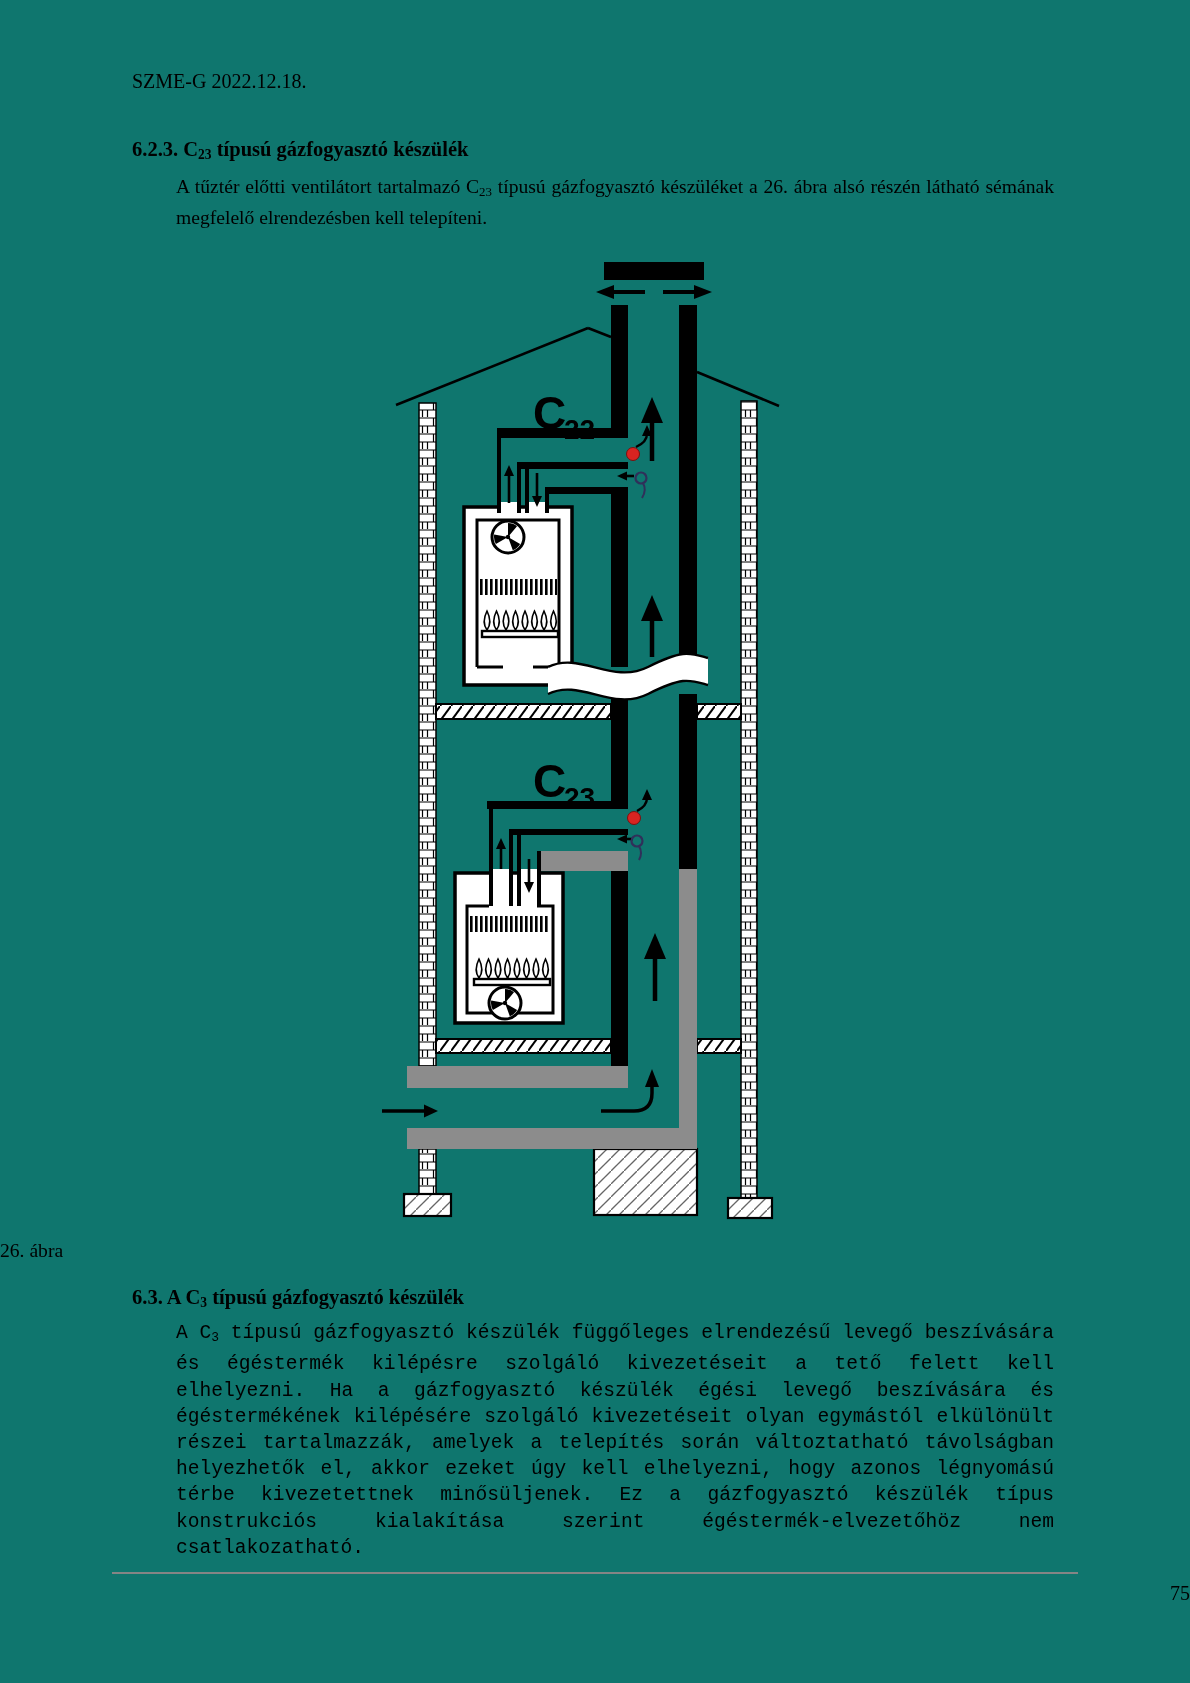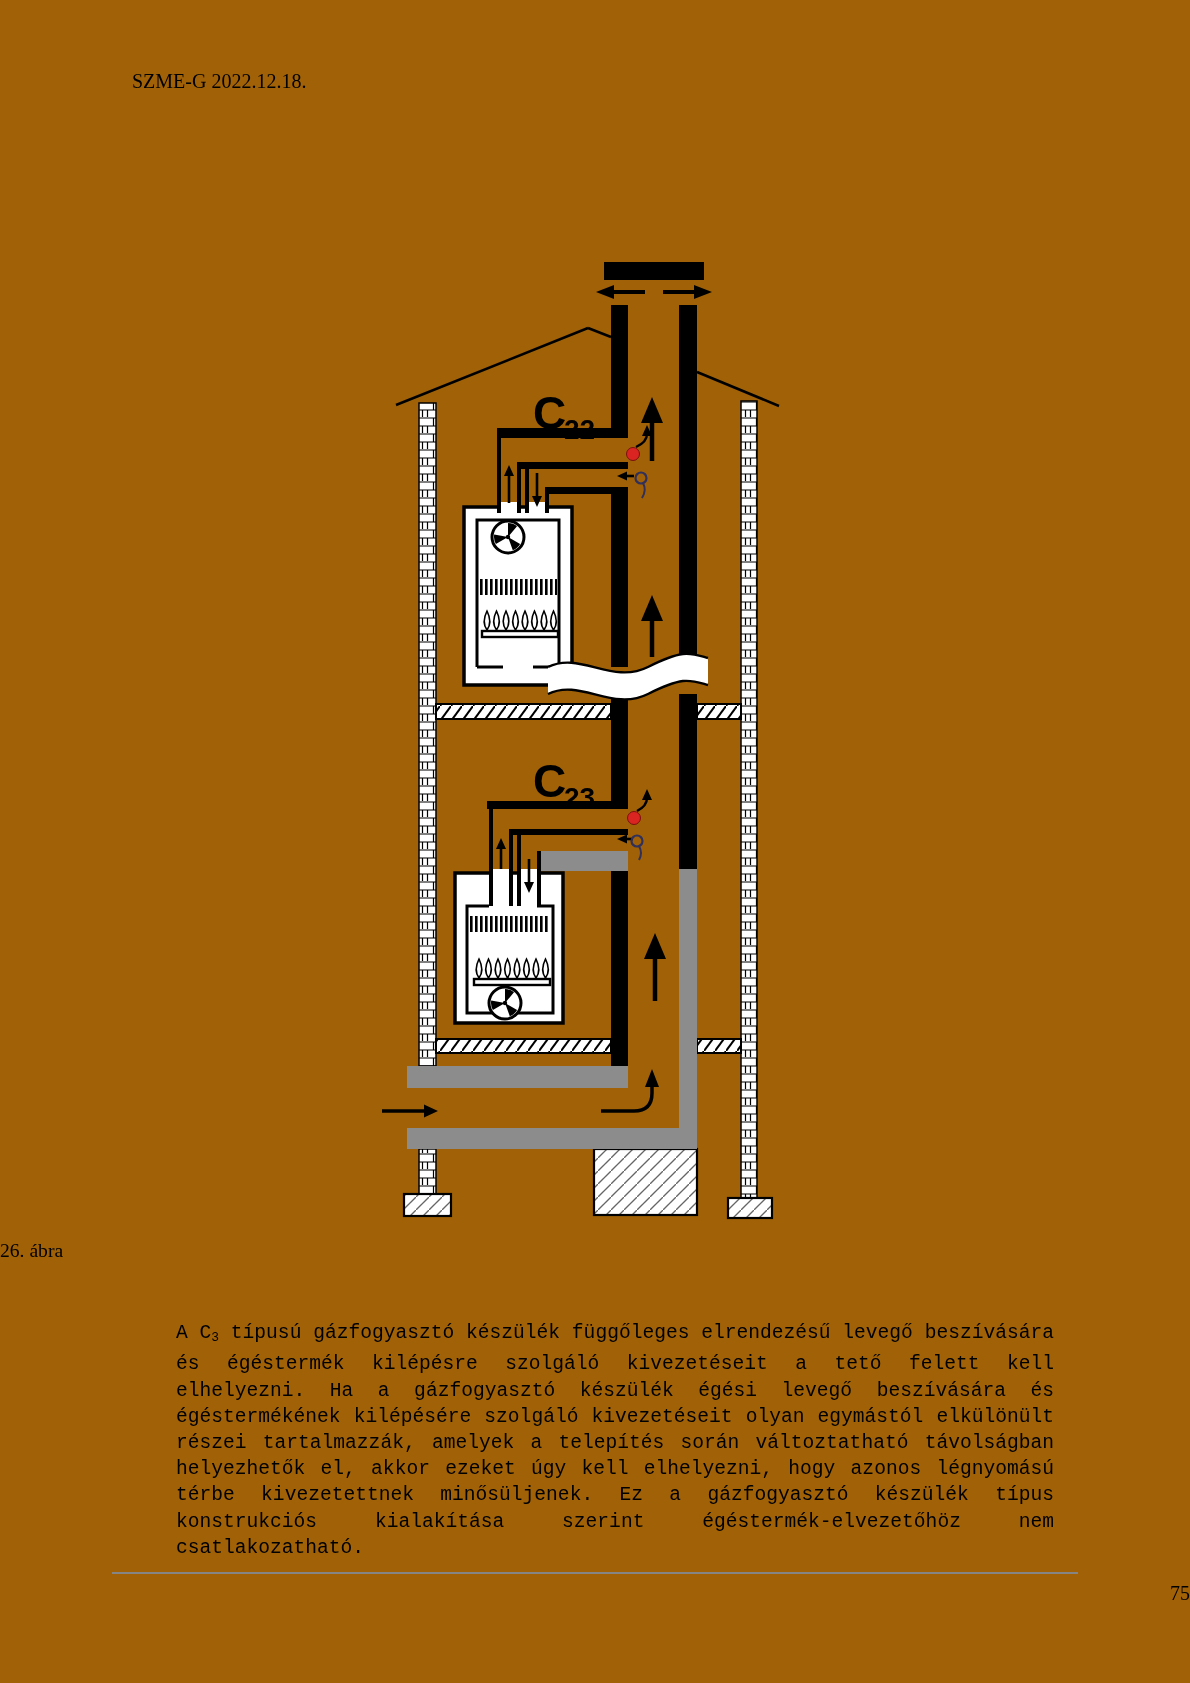--- a/index.html
+++ b/index.html
@@ -1,17 +1,17 @@
 <!DOCTYPE html>
 <html lang="hu"><head>
 <meta charset="utf-8">
 <style>
   html,body{margin:0;padding:0;background:#ffffff;}
   .page{
-    position:relative;width:1190px;height:1683px;background:#a16207;
+    position:relative;width:1190px;height:1683px;background:#0f766e;
     font-family:"Liberation Serif", serif;color:#000;overflow:hidden;
   }
   .hdr{position:absolute;left:132px;top:70px;font-size:20px;}
   .h1{position:absolute;left:132px;top:138px;font-size:20.5px;font-weight:bold;}
   .h2{position:absolute;left:132px;top:1286px;font-size:20.5px;font-weight:bold;}
   .para{position:absolute;left:176px;width:878px;font-size:19.6px;line-height:26.2px;
         text-align:justify;text-align-last:left;}
   .p1{top:174px;}
   .p2{top:1320px;font-family:Liberation Mono, monospace;}
   .sub{font-size:0.66em;vertical-align:-0.25em;}
@@ -21,21 +21,27 @@
   .pgnum{position:absolute;left:0;top:1582px;width:1190px;text-align:right;font-size:20px;}
   svg text{font-family:"Liberation Sans", sans-serif;font-weight:bold;}
 </style>
 </head>
 <body>
 
 <div class="page">
 
   <div class="hdr">SZME-G 2022.12.18.</div>
 
-
+  <div class="h1">
+    <span>6.2.3. C</span><span class="sub">23</span><span> típusú gázfogyasztó készülék</span>
+  </div>
+
+  <div class="para p1">
+    <span>A tűztér előtti ventilátort tartalmazó C</span><span class="sub">23</span><span> típusú gázfogyasztó készüléket a 26. ábra alsó részén látható sémának megfelelő elrendezésben kell telepíteni.</span>
+  </div>
 
   <div class="figwrap">
   <svg viewBox="370 240 440 990" width="440" height="990">
     <defs>
       <pattern id="brick" width="17" height="16" patternUnits="userSpaceOnUse">
         <rect width="17" height="16" fill="#fff"></rect>
         <path d="M0,1H17 M0,9H17 M8.5,1V9 M2.5,9V16 M14.5,9V16" stroke="#000" stroke-width="1.2" fill="none"></path>
       </pattern>
       <pattern id="hatch" width="11" height="15" patternUnits="userSpaceOnUse">
         <rect width="11" height="15" fill="#fff"></rect>
@@ -238,20 +244,23 @@
     </g>
     <g fill="#000">
       <path d="M601,1110 L634,1110 Q652,1110 652,1092 L652,1082" fill="none" stroke="#000" stroke-width="3.5"></path>
       <polygon points="645,1086 659,1086 652,1068"></polygon>
     </g>
   </svg>
   </div>
 
   <div class="caption">26. ábra</div>
 
+  <div class="h2">
+    <span>6.3. A C</span><span class="sub">3</span><span> típusú gázfogyasztó készülék</span>
+  </div>
 
   <div class="para p2">
     <span>A C</span><span class="sub">3</span><span> típusú gázfogyasztó készülék függőleges elrendezésű levegő beszívására és égéstermék kilépésre szolgáló kivezetéseit a tető felett kell elhelyezni. Ha a gázfogyasztó készülék égési levegő beszívására és égéstermékének kilépésére szolgáló kivezetéseit olyan egymástól elkülönült részei tartalmazzák, amelyek a telepítés során változtatható távolságban helyezhetők el, akkor ezeket úgy kell elhelyezni, hogy azonos légnyomású térbe kivezetettnek minősüljenek. Ez a gázfogyasztó készülék típus konstrukciós kialakítása szerint égéstermék-elvezetőhöz nem csatlakozatható.</span>
   </div>
 
   <div class="rule"></div>
   <div class="pgnum">75</div>
 
 </div>
 

